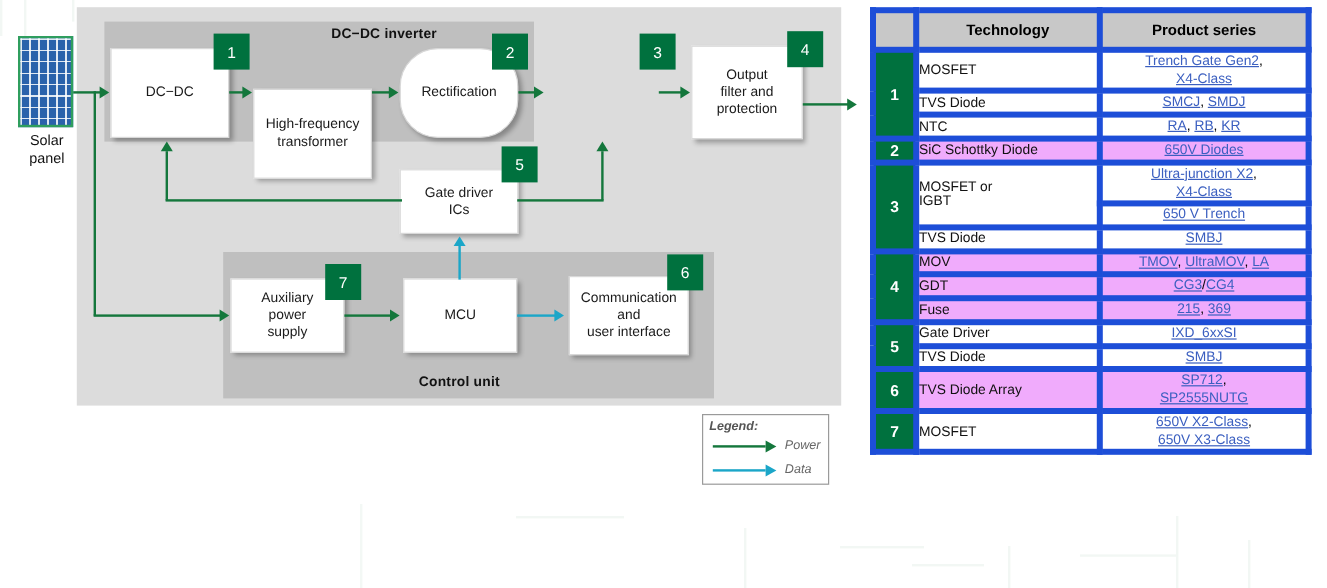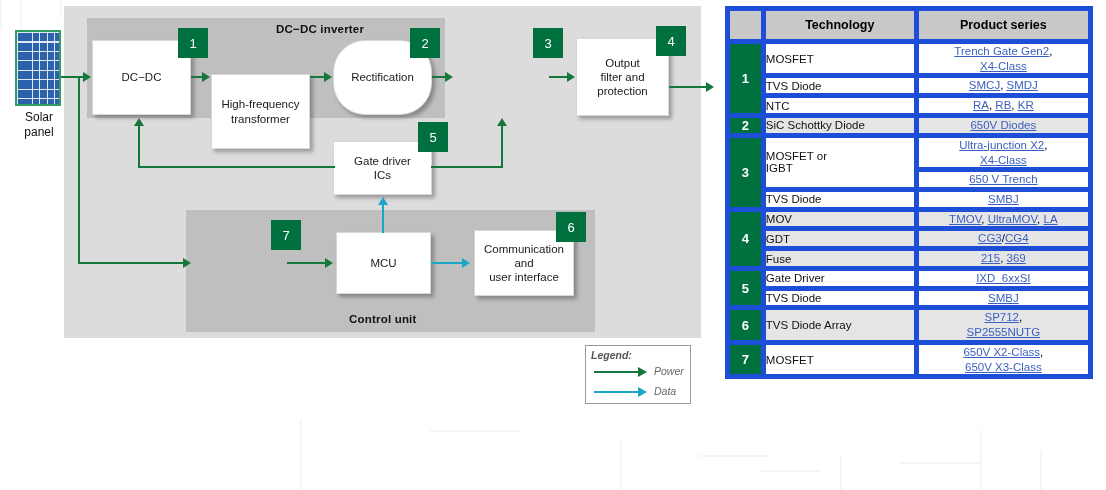--- a/index.html
+++ b/index.html
@@ -60,21 +60,21 @@
 
   
   #tbl{position:absolute;left:725px;top:6px;width:368px;z-index:2;border-collapse:collapse;
        font-size:11.5px;}
   #tbl td,#tbl th{border:5px solid #1d4ed8;padding:0;}
   #tbl th{background:#c8c8c8;color:#000;font-size:12.5px;font-weight:bold;height:28px;}
   .num-col{background:#00713E;color:#fff;font-size:13px;font-weight:bold;text-align:center;width:33px;}
   .tech{text-align:left;width:155px;padding:4px 3px;color:#111;}
   .prod{text-align:center;width:178px;padding:4px 3px;line-height:1.28;}
   .prod a{color:#3b5fc0;text-decoration:underline;}
-  tr.shade td.tech,tr.shade td.prod{background:#e5e5e5;}
+  tr.shade td.tech,tr.shade td.prod{background:#f0abfc;}
   tr.plain td.tech,tr.plain td.prod{background:#fff;}
   th.blank{background:#c8c8c8;}
 </style>
 </head>
 <body>
 
 <div class="watermark" id="wm">
     <div class="wm-l" style="left: 20px; top: 0px; width: 2px; height: 40px;"></div>
     <div class="wm-l" style="left: 300px; top: 420px; width: 2px; height: 70px;"></div>
     <div class="wm-l" style="left: 430px; top: 430px; width: 90px; height: 2px;"></div>
@@ -104,20 +104,21 @@
   <div id="solar">
       <div class="cells"></div>
     </div>
   <div id="solar-label">Solar<br>panel</div>
 
   <div class="blk" style="left:92px;top:40px;width:99px;height:75px;">DC−DC</div>
   <div class="blk" style="left:211px;top:40px;width:99px;height:75px;margin-top:34px;">High-frequency<br>transformer</div>
   <div class="blk" style="left:333px;top:40px;width:99px;height:75px;border-radius:32px;">Rectification</div>
   <div class="blk" style="left:576px;top:38px;width:93px;height:78px;">Output<br>filter and<br>protection</div>
   <div class="blk" style="left:333px;top:141px;width:99px;height:54px;">Gate driver<br>ICs</div>
+  <div class="blk" style="left:192px;top:232px;width:95px;height:62px;">Auxiliary<br>power<br>supply</div>
   <div class="blk" style="left:336px;top:232px;width:95px;height:62px;">MCU</div>
   <div class="blk" style="left:474px;top:230px;width:100px;height:66px;">Communication<br>and<br>user interface</div>
 
   <div class="badge" style="left:178px;top:28px;">1</div>
   <div class="badge" style="left:410px;top:28px;">2</div>
   <div class="badge" style="left:533px;top:28px;">3</div>
   <div class="badge" style="left:656px;top:26px;">4</div>
   <div class="badge" style="left:418px;top:122px;">5</div>
   <div class="badge" style="left:271px;top:220px;">7</div>
   <div class="badge" style="left:556px;top:212px;">6</div>

